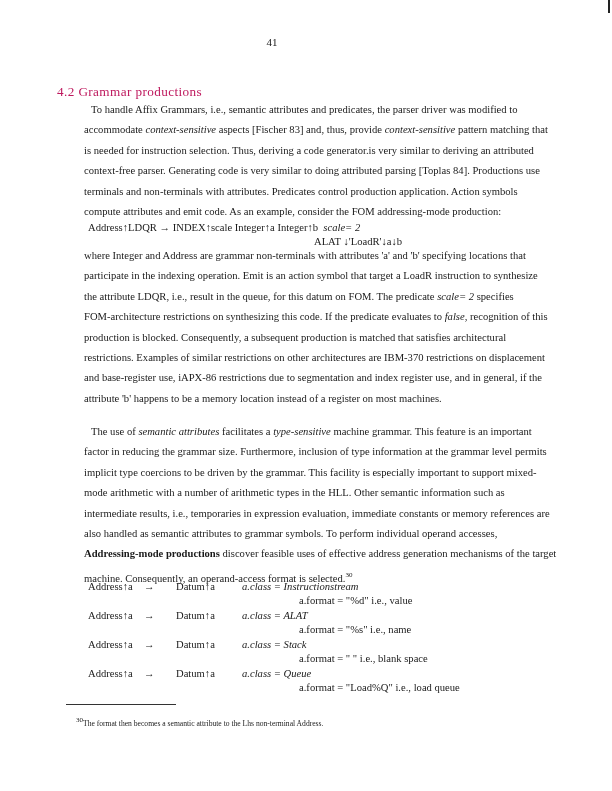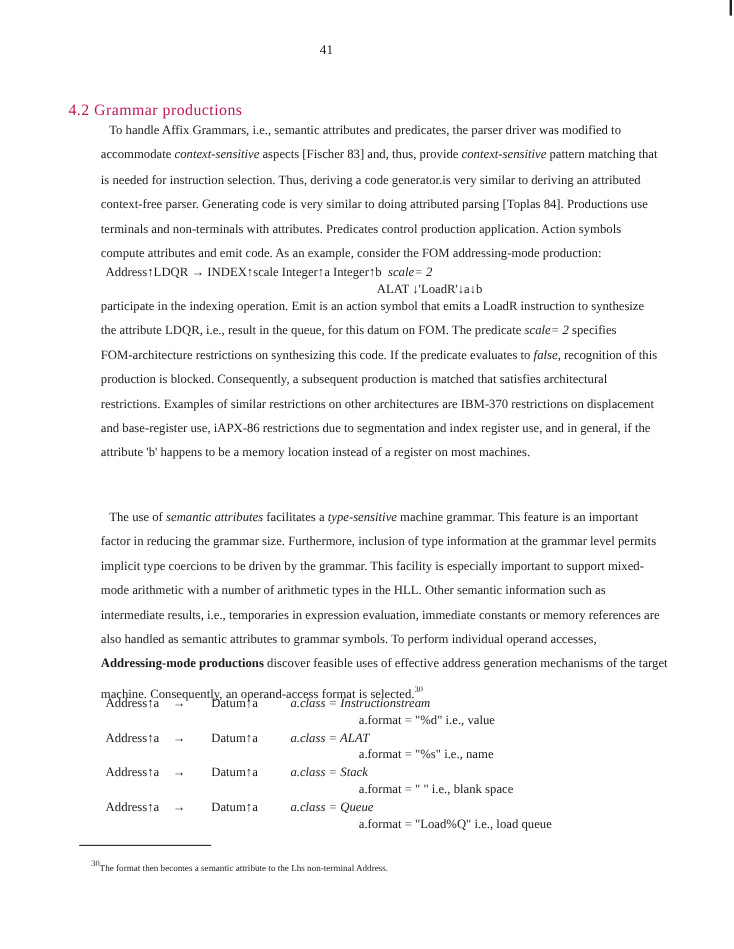--- a/index.html
+++ b/index.html
@@ -43,21 +43,22 @@
     <span class="line">terminals and non-terminals with attributes.  Predicates control production application.  Action symbols</span>
     <span class="line">compute attributes and emit code.  As an example, consider the FOM addressing-mode production:</span>
   </div>
 
 <div class="prod" style="left:88px; top:222px;">
   <span>Address↑LDQR → INDEX↑scale  Integer↑a Integer↑b</span>&nbsp;&nbsp;<i>scale= 2</i>
 </div>
 <div class="prod" style="left:314px; top:236px;">ALAT ↓'LoadR'↓a↓b</div>
 
 <div class="para" id="p2" style="top:246px;">
-    <span class="line">participate in the indexing operation.  Emit is an action symbol that emits a LoadR instruction to synthesize</span>
+    <span class="line">where Integer and Address are grammar non-terminals with attributes 'a' and 'b' specifying locations that</span>
+    <span class="line">participate in the indexing operation.  Emit is an action symbol that target a LoadR instruction to synthesize</span>
     <span class="line">the attribute LDQR, i.e., result in the queue, for this datum on FOM.  The predicate <i>scale= 2</i> specifies</span>
     <span class="line">FOM-architecture restrictions on synthesizing this code.  If the predicate evaluates to <i>false</i>, recognition of this</span>
     <span class="line">production is blocked.  Consequently, a subsequent production is matched that satisfies architectural</span>
     <span class="line">restrictions.  Examples of similar restrictions on other architectures are IBM-370 restrictions on displacement</span>
     <span class="line">and base-register use, iAPX-86 restrictions due to segmentation and index register use, and in general, if the</span>
     <span class="line">attribute 'b' happens to be a memory location instead of a register on most machines.</span>
   </div>
 
 <div class="para" id="p3" style="top:422px;">
     <span class="line indent">The use of <i>semantic attributes</i> facilitates a <i>type-sensitive</i> machine grammar.  This feature is an important</span>

